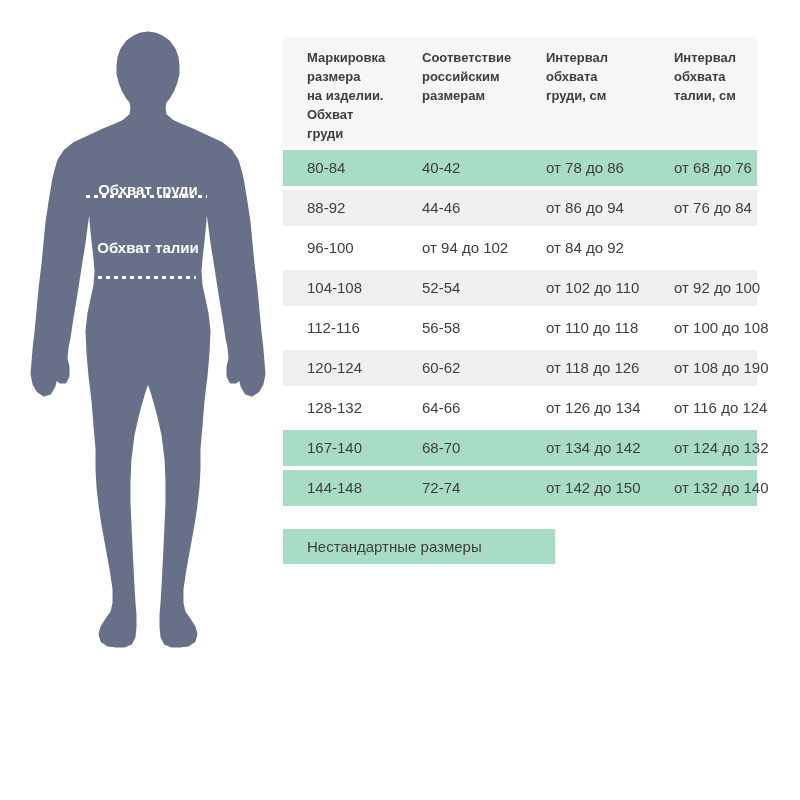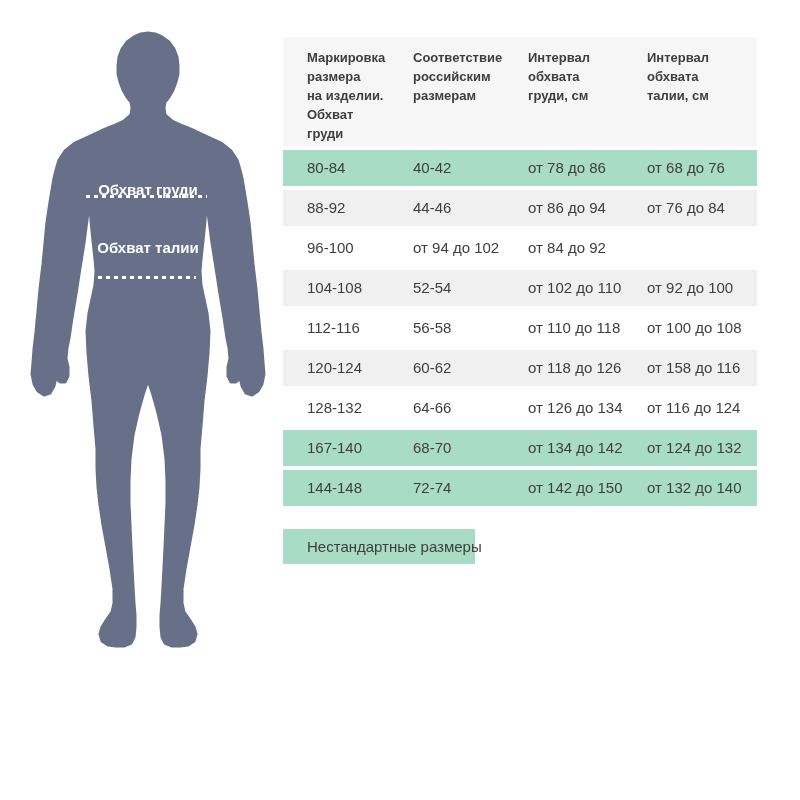--- a/index.html
+++ b/index.html
@@ -48,20 +48,21 @@
   
   .size-table{
     position:absolute;
     left:283px;top:37px;
     width:474px;
     color:var(--txt);
   }
   .grid-row{
     display:grid;
     grid-template-columns:106px 115px 119px 134px;
+    gap:9px;
   }
   .thead{
     background:var(--header-gray);
     height:109px;
     margin-bottom:4px;
   }
   .thead .cell{
     padding:11px 4px 0 24px;
     font-size:13px;
     font-weight:700;
@@ -80,21 +81,21 @@
     white-space:nowrap;
     overflow:hidden;
   }
   .row.green{background:var(--green);}
   .row.gray{background:var(--row-gray);}
   .row.white{background:#ffffff;}
 
   
   .nonstandard-btn{
     margin-top:23px;
-    width:192px;height:35px;
+    width:272px;height:35px;
     background:var(--green);
     color:var(--txt);
     font-size:15px;
     line-height:35px;
     padding-left:24px;
     cursor:pointer;
     white-space:nowrap;
   }
 </style>
 </head>
@@ -155,21 +156,21 @@
     <div class="grid-row row white">
       <div class="cell">112-116</div>
       <div class="cell">56-58</div>
       <div class="cell">от 110 до 118</div>
       <div class="cell">от 100 до 108</div>
     </div>
     <div class="grid-row row gray">
       <div class="cell">120-124</div>
       <div class="cell">60-62</div>
       <div class="cell">от 118 до 126</div>
-      <div class="cell">от 158 до 116</div>
+      <div class="cell">от 108 до 190</div>
     </div>
     <div class="grid-row row white">
       <div class="cell">128-132</div>
       <div class="cell">64-66</div>
       <div class="cell">от 126 до 134</div>
       <div class="cell">от 116 до 124</div>
     </div>
     <div class="grid-row row green">
       <div class="cell">167-140</div>
       <div class="cell">68-70</div>

